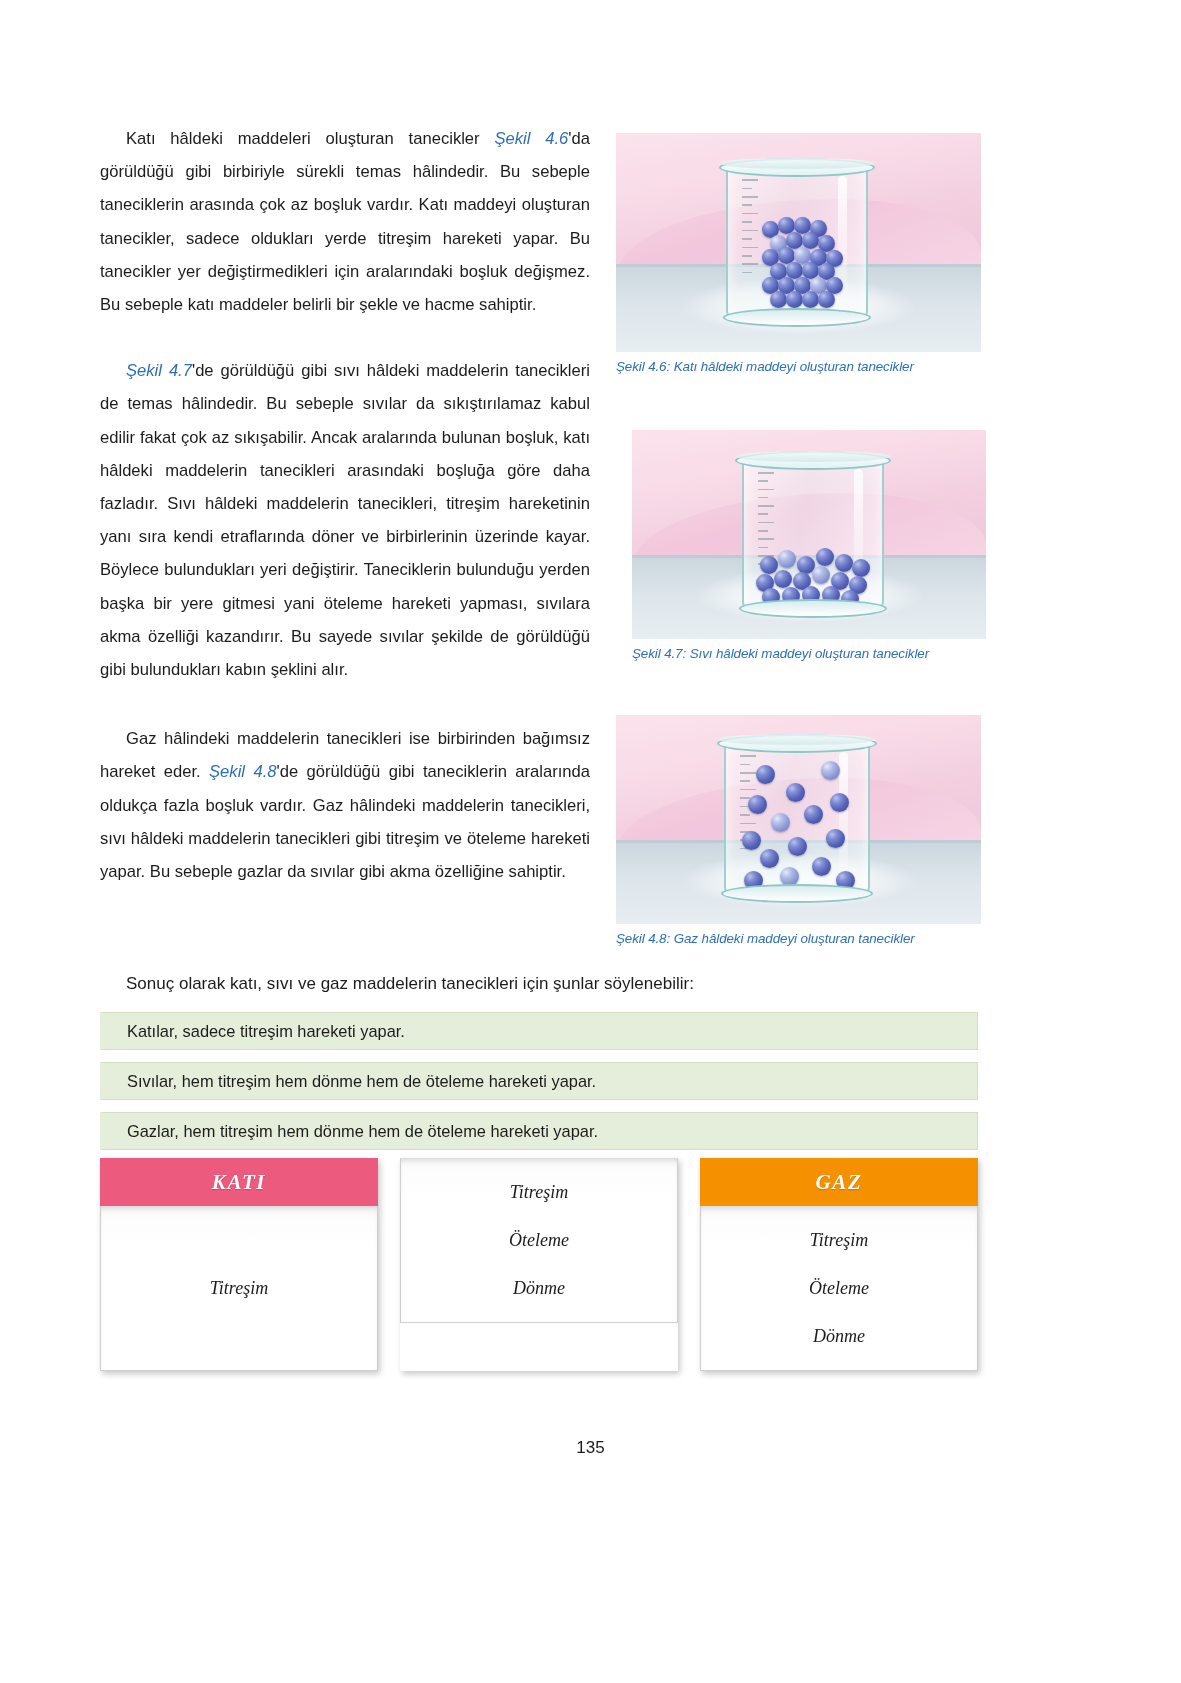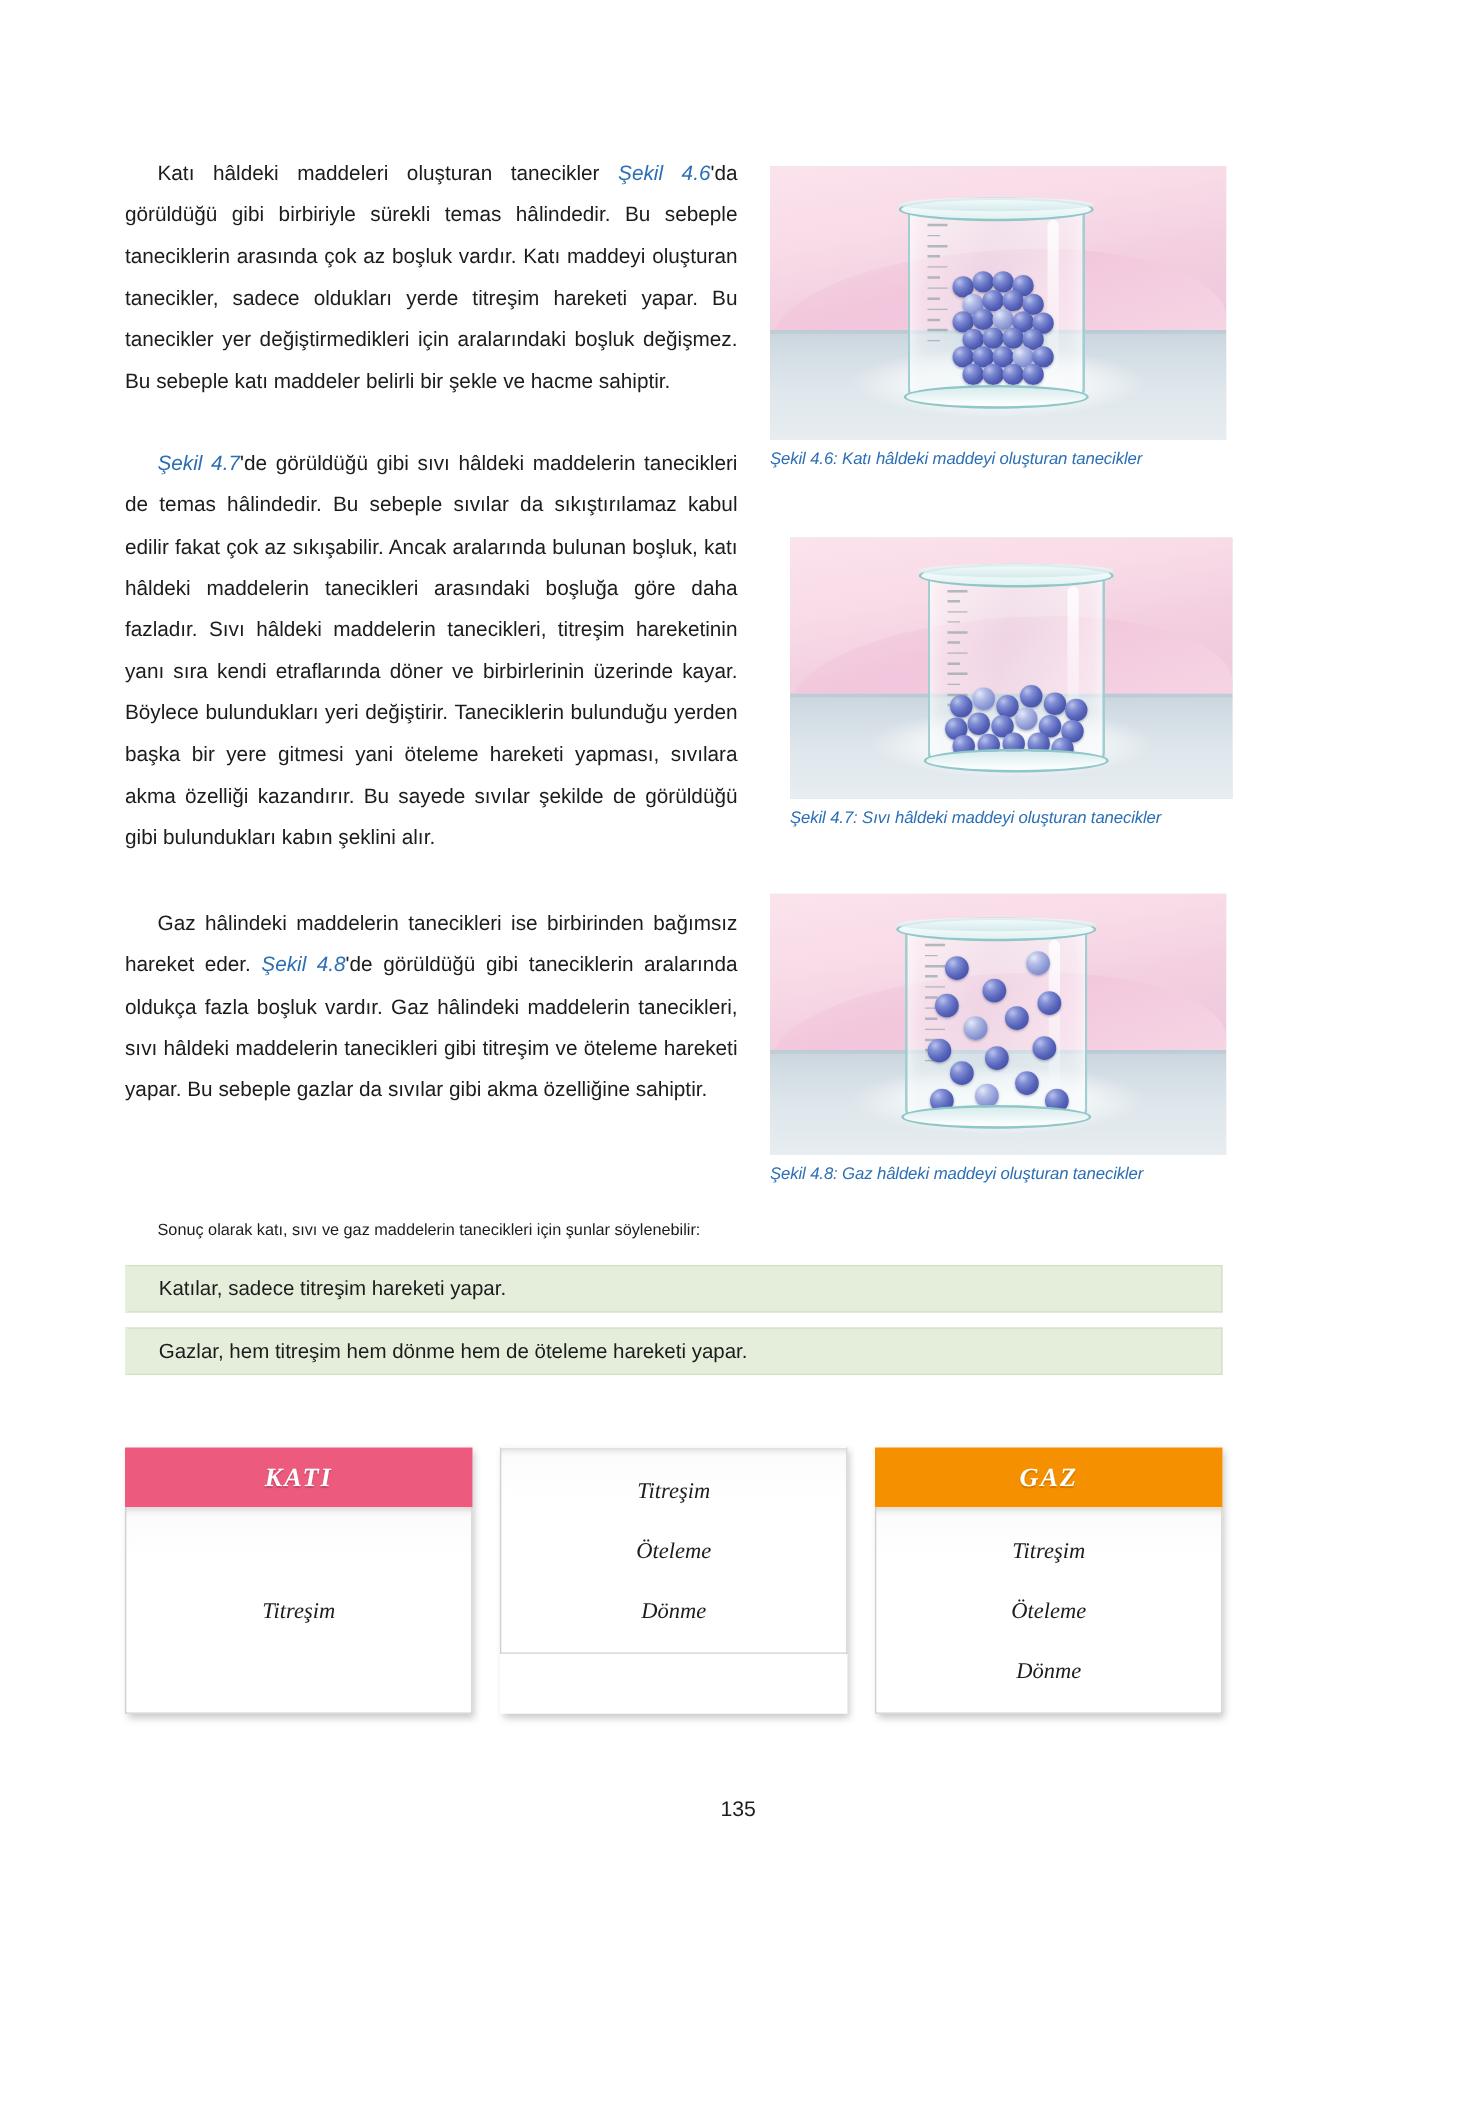--- a/index.html
+++ b/index.html
@@ -185,21 +185,21 @@
     background:
       radial-gradient(circle at 32% 28%, #e4e9f8 0%, #b4bde6 28%, #8e9ad6 60%, #6774bd 100%);
   }
 
   
   .closing {
     position: absolute;
     left: 100px;
     top: 970px;
     width: 880px;
-    font-size: 13px;
+    font-size: 17px;
     line-height: 28px;
     text-indent: 26px;
     color: #1c1c1c;
   }
 
   
   .bars {
     position: absolute;
     left: 100px;
     top: 1012px;
@@ -456,20 +456,23 @@
     <div class="fig-caption">Şekil 4.8: Gaz hâldeki maddeyi oluşturan tanecikler</div>
   </div>
 
   <div class="closing">Sonuç olarak katı, sıvı ve gaz maddelerin tanecikleri için şunlar söylenebilir:</div>
 
   <div class="bars">
     <div class="bar">
       <span>Katılar, sadece titreşim hareketi yapar.</span>
     </div>
     <div class="bar">
+      <span>Sıvılar, hem titreşim hem dönme hem de öteleme hareketi yapar.</span>
+    </div>
+    <div class="bar">
       <span>Gazlar, hem titreşim hem dönme hem de öteleme hareketi yapar.</span>
     </div>
   </div>
 
   <div class="cards">
 
     <div class="card">
       <div class="card-head" style="background:#ec5a7d;">
         <span>KATI</span>
       </div>

